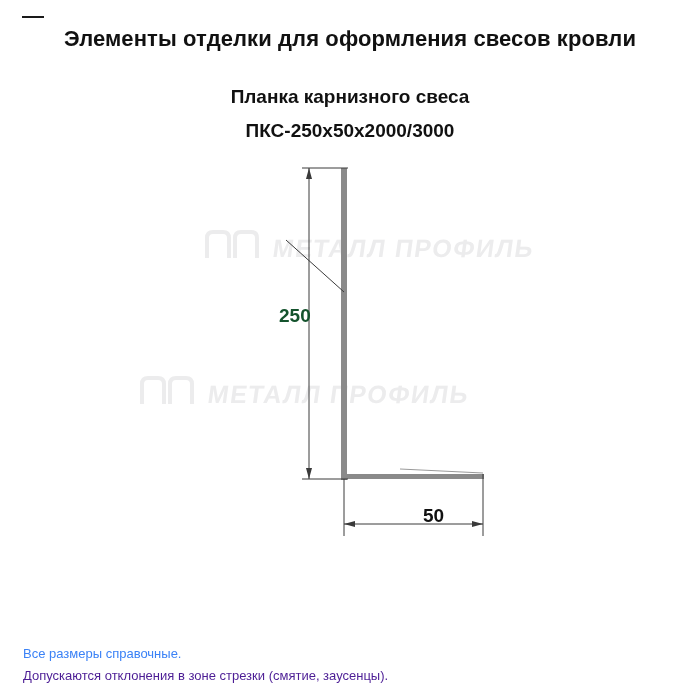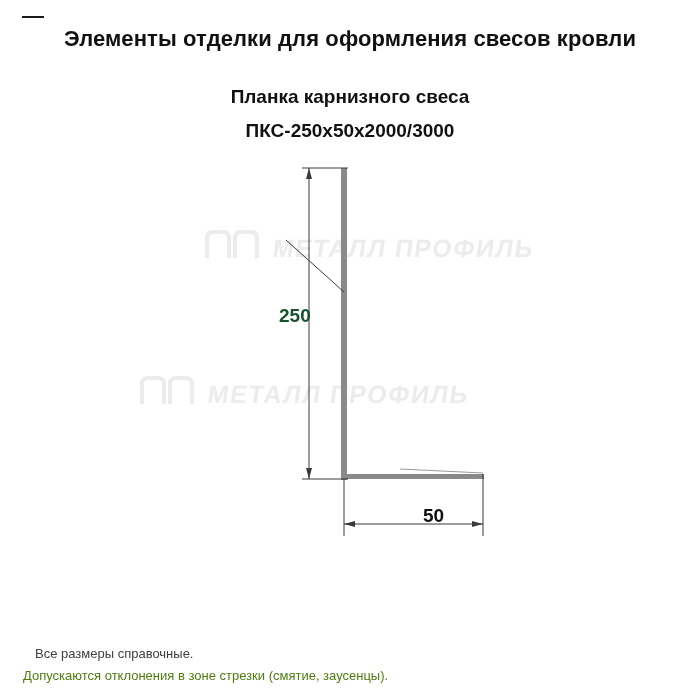--- a/index.html
+++ b/index.html
@@ -95,29 +95,28 @@
     position: absolute;
     left: 0;
     top: 0;
   }
 
   .note-1 {
     position: absolute;
     left: 23px;
     top: 646px;
     font-size: 13px;
-    color: #404040;
-    margin-left: 12px;
+    color: #3b82f6;
   }
   .note-2 {
     position: absolute;
     left: 23px;
     top: 668px;
     font-size: 13px;
-    color: #4d7c0f;
+    color: #4c1d95;
   }
 
   .label-face {
     position: absolute;
     left: 210px;
     top: 214px;
     width: 90px;
     text-align: center;
     font-size: 14px;
     line-height: 17px;

